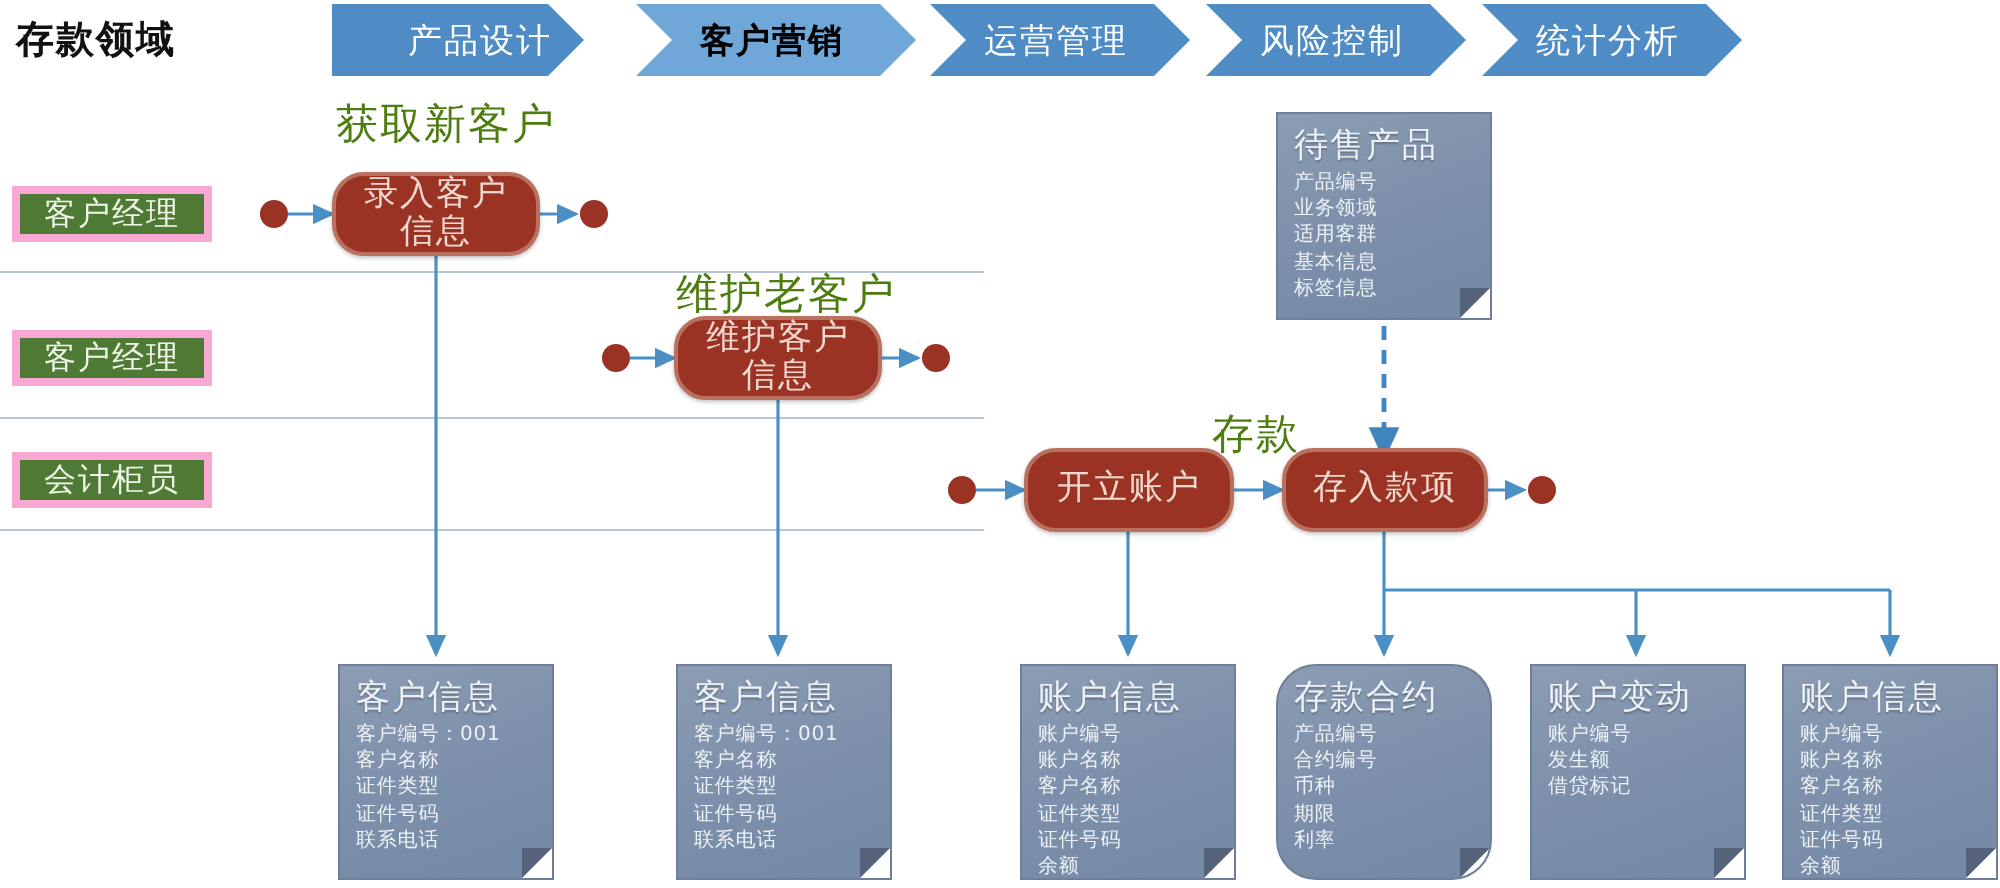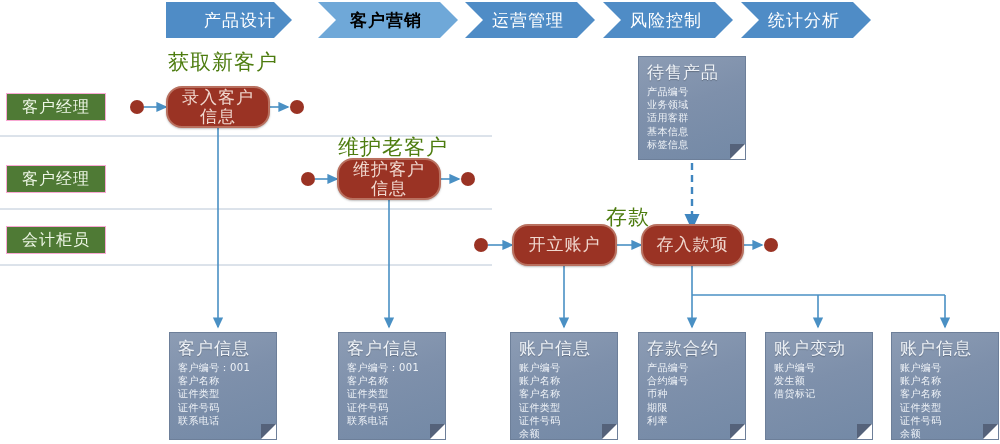--- a/index.html
+++ b/index.html
@@ -37,21 +37,21 @@
   }
   .chev.notch{
     clip-path:polygon(0 0, calc(100% - 18px) 0, 100% 50%, calc(100% - 18px) 100%, 0 100%, 18px 50%);
     padding-left:10px;
   }
   .chev.active{background:#6fa8d8;color:#000000;font-weight:bold;}
 
   
   .lane-label{
     position:absolute;height:28px;
-    background:#4f7a35;border:1px solid #f9a8d4;
+    background:#4f7a35;border:4px solid #f9a8d4;
     display:flex;align-items:center;justify-content:center;
     color:#eef6e6;font-size:16px;letter-spacing:1px;
     box-sizing:border-box;
   }
 
   
   .proc{
     position:absolute;
     background:#9a3324;
     border:2px solid #b9705f;
@@ -147,20 +147,21 @@
     <g stroke="#4a90c4" stroke-width="1.6" fill="none">
       <line x1="692" y1="266" x2="692" y2="295"></line>
       <line x1="692" y1="295" x2="945" y2="295"></line>
       <line x1="692" y1="295" x2="692" y2="327" marker-end="url(#ah)"></line>
       <line x1="818" y1="295" x2="818" y2="327" marker-end="url(#ah)"></line>
       <line x1="945" y1="295" x2="945" y2="327" marker-end="url(#ah)"></line>
     </g>
   </svg>
 
   <div class="layer" id="hdr-layer">
+    <div class="domain-title">存款领域</div>
 
     <div class="chev" style="left:166px;width:126px;padding-left:36px;">
       <span>产品设计</span>
     </div>
     <div class="chev notch active" style="left:318px;width:140px;">
       <span>客户营销</span>
     </div>
     <div class="chev notch" style="left:465px;width:130px;">
       <span>运营管理</span>
     </div>
@@ -250,21 +251,21 @@
       <div class="doc-title">账户信息</div>
       <div class="doc-field">账户编号</div>
       <div class="doc-field">账户名称</div>
       <div class="doc-field">客户名称</div>
       <div class="doc-field">证件类型</div>
       <div class="doc-field">证件号码</div>
       <div class="doc-field">余额</div>
       <div class="fold"></div>
     </div>
 
-    <div class="doc" style="left:638px;top:332px;width:108px;height:108px;">
+    <div class="doc" style="left:638px;top:332px;width:108px;height:108px;border-radius:20px;">
       <div class="doc-title">存款合约</div>
       <div class="doc-field">产品编号</div>
       <div class="doc-field">合约编号</div>
       <div class="doc-field">币种</div>
       <div class="doc-field">期限</div>
       <div class="doc-field">利率</div>
       <div class="fold"></div>
     </div>
 
     <div class="doc" style="left:765px;top:332px;width:108px;height:108px;">

